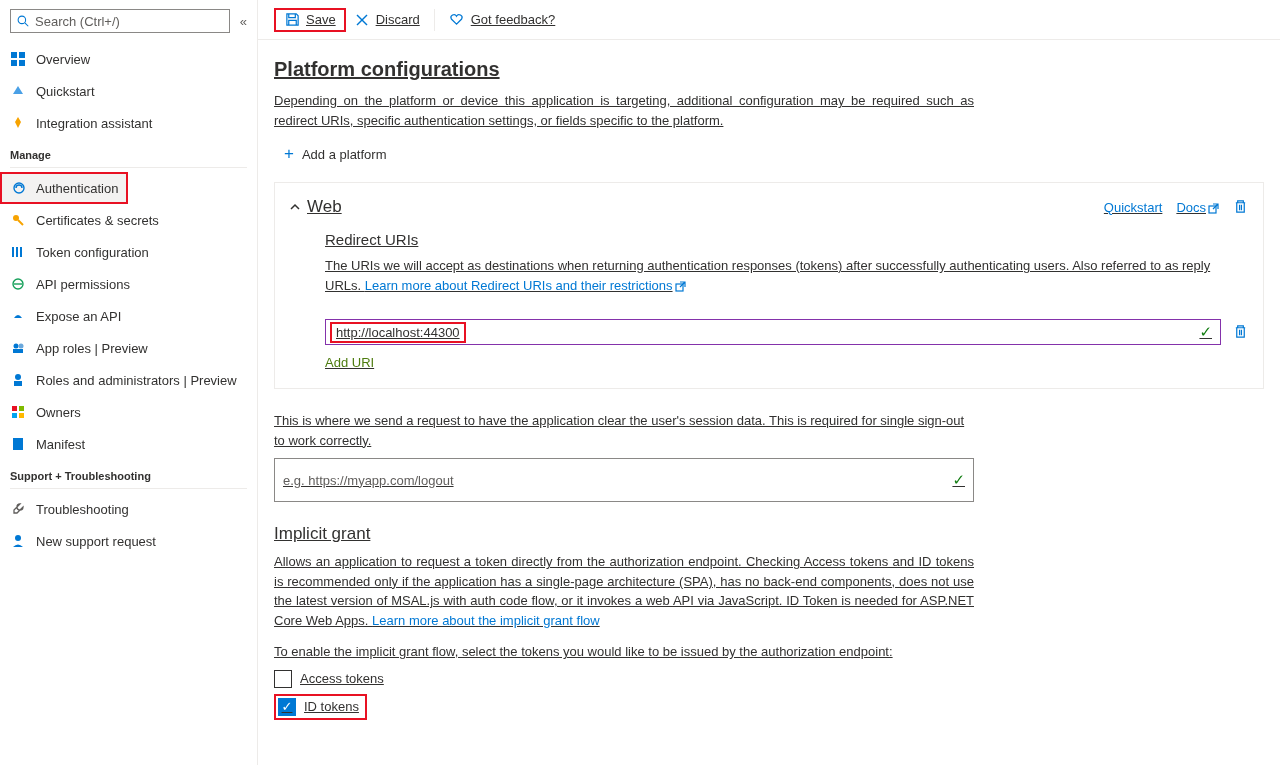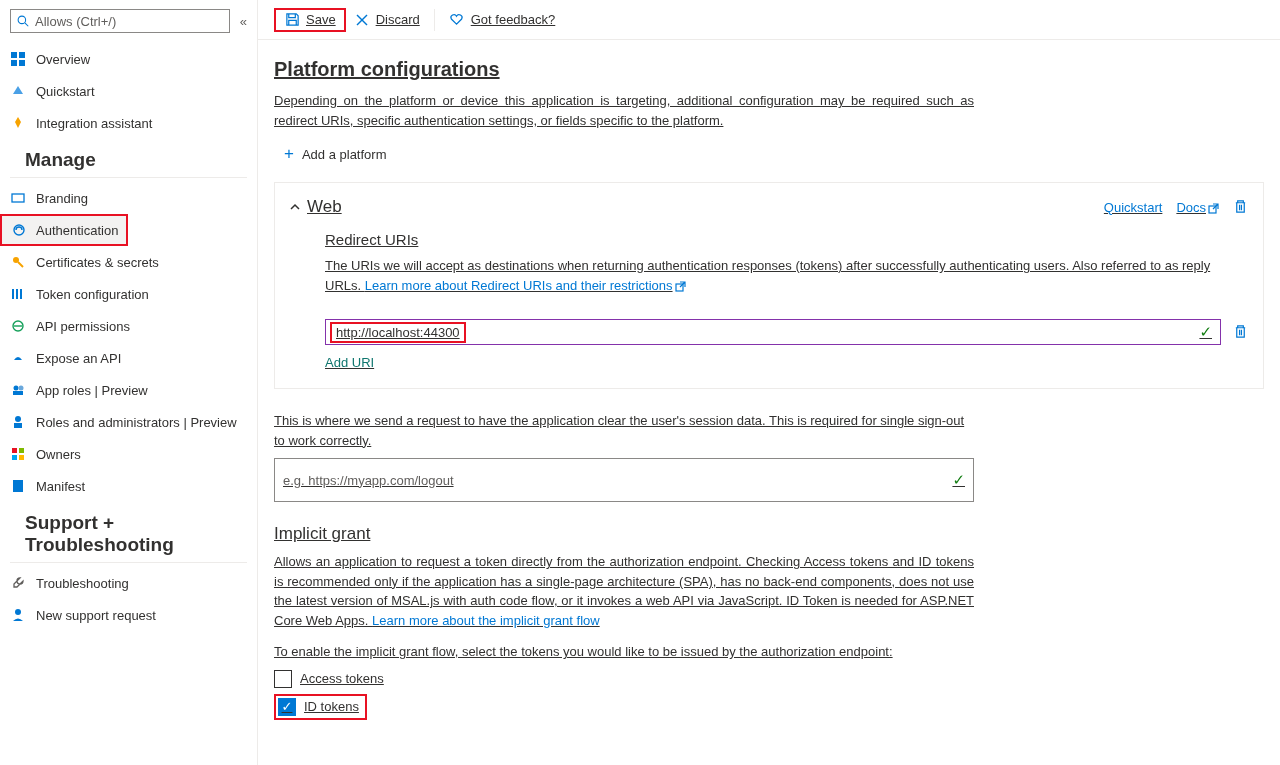--- a/index.html
+++ b/index.html
@@ -6,21 +6,21 @@
 body { font-family: "Segoe UI", Arial, sans-serif; font-size: 13px; color: #323130; background: #fff; }
 .app { display: flex; width: 1280px; height: 765px; }
 .sidebar { width: 258px; border-right: 1px solid #edebe9; padding-top: 9px; }
 .search-row { display: flex; align-items: center; padding: 0 10px 10px 10px; gap: 10px; }
 .search-box { flex: 1; display: flex; align-items: center; border: 1px solid #8a8886; height: 24px; padding: 0 6px; color: #605e5c; font-size: 13px; }
 .search-box .mag { color: #0078d4; margin-right: 6px; }
 .collapse-toggle { color: #605e5c; font-size: 13px; cursor: pointer; }
 .side-item { display: flex; align-items: center; height: 32px; padding: 0 10px; gap: 10px; cursor: pointer; }
 .side-item.active { background: #f3f2f1; }
 .side-icon { width: 16px; display: flex; align-items: center; justify-content: center; }
-.section-label { font-weight: 600; padding: 10px 10px 6px 10px; font-size: 19px; margin-left: 15px; }
+.section-label { font-weight: 600; padding: 10px 10px 6px 10px; font-size: 11px; }
 .section-divider { border-top: 1px solid #edebe9; margin: 0 10px 4px 10px; }
 .highlight-red { border: 2px solid #e81123; }
 
 .main { flex: 1; padding: 0 16px 20px 16px; overflow-y: auto; text-decoration: underline; }
 .toolbar { display: flex; align-items: center; height: 40px; border-bottom: 1px solid #edebe9; gap: 0; margin-left:-16px; margin-right:-16px; padding: 0 16px;}
 .tb-btn { display: flex; align-items: center; gap: 6px; padding: 4px 8px; font-size: 13px; color: #323130; cursor: pointer; }
 .tb-sep { width: 1px; height: 22px; background: #edebe9; margin: 0 6px; }
 .tb-icon { width: 16px; height: 16px; display: inline-flex; align-items: center; justify-content: center; }
 .tb-save-highlight { border: 2px solid #e81123; padding: 2px 8px; }
 
@@ -38,21 +38,21 @@
 .link { color: #0078d4; font-size: 13px; cursor: pointer; }
 .trash { color: #0078d4; width: 16px; height: 16px; cursor: pointer; }
 
 h3.sub-title { font-size: 15px; font-weight: 400; margin: 14px 0 8px 0; }
 .indent { margin-left: 36px; }
 
 .url-row { display: flex; align-items: center; gap: 12px; margin: 24px 0 10px 0; }
 .url-input { flex: 1; height: 26px; border: 1px solid #8432ab; padding: 0 8px; font-size: 13px; display: flex; align-items: center; justify-content: space-between; }
 .url-value-wrap { border: 2px solid #e81123; padding: 1px 4px; margin-left: -4px; }
 .check-green { color: #107c10; font-size: 15px; }
-.add-uri { color: #0f766e; font-size: 13px; cursor: pointer; margin-left: 0; }
+.add-uri { color: #4d7c0f; font-size: 13px; cursor: pointer; margin-left: 0; }
 
 .section { margin: 10px 0 0 0; }
 .sect-h { font-size: 17px; font-weight: 400; margin: 12px 0 8px 0; }
 .logout-input { width: 700px; height: 44px; border: 1px solid #8a8886; padding: 0 8px; font-size: 13px; color: #605e5c; display: flex; align-items: center; justify-content: space-between; margin-top: 8px; }
 
 .cb-row { display: flex; align-items: center; gap: 8px; margin: 6px 0; font-size: 13px; }
 .cb { width: 18px; height: 18px; border: 1px solid #323130; display: inline-flex; align-items: center; justify-content: center; }
 .cb.checked { background: #0078d4; border-color: #0078d4; color: #fff; font-size: 13px; }
 .cb-highlight { border: 2px solid #e81123; padding: 2px 6px 2px 2px; display: inline-flex; align-items: center; gap: 8px; }
 
@@ -65,21 +65,21 @@
 <div class="app">
   <div class="sidebar">
     <div class="search-row">
       <div class="search-box">
         <span class="mag">
           <svg width="12" height="12" viewBox="0 0 16 16">
               <circle cx="6.5" cy="6.5" r="5" fill="none" stroke="#0078d4" stroke-width="1.4"></circle>
               <line x1="10.5" y1="10.5" x2="15" y2="15" stroke="#0078d4" stroke-width="1.4"></line>
             </svg>
         </span>
-        <span>Allows (Ctrl+/)</span>
+        <span>Search (Ctrl+/)</span>
       </div>
       <span class="collapse-toggle">«</span>
     </div>
 
     <div class="side-item">
       <span class="side-icon">
           <svg width="14" height="14">
             <rect x="0" y="0" width="6" height="6" fill="#0078d4"></rect>
             <rect x="8" y="0" width="6" height="6" fill="#0078d4"></rect>
             <rect x="0" y="8" width="6" height="6" fill="#0078d4"></rect>
@@ -101,28 +101,20 @@
           <svg width="14" height="14">
             <path d="M7 1 L10 6 L7 12 L4 6 Z" fill="#f7a300"></path>
           </svg>
         </span>
       <span>Integration assistant</span>
     </div>
 
     <div class="section-label">Manage</div>
     <div class="section-divider"></div>
 
-    <div class="side-item">
-      <span class="side-icon">
-          <svg width="14" height="14">
-            <rect x="1" y="3" width="12" height="8" fill="none" stroke="#0078d4" stroke-width="1.3"></rect>
-          </svg>
-        </span>
-      <span>Branding</span>
-    </div>
     <div class="side-item active highlight-red" style="width:128px;margin-left:0;">
       <span class="side-icon">
           <svg width="14" height="14">
             <circle cx="7" cy="7" r="5" fill="none" stroke="#0078d4" stroke-width="1.4"></circle>
             <path d="M4 7 A3 3 0 0 1 10 7" fill="none" stroke="#0078d4" stroke-width="1.4"></path>
           </svg>
         </span>
       <span>Authentication</span>
     </div>
     <div class="side-item">

